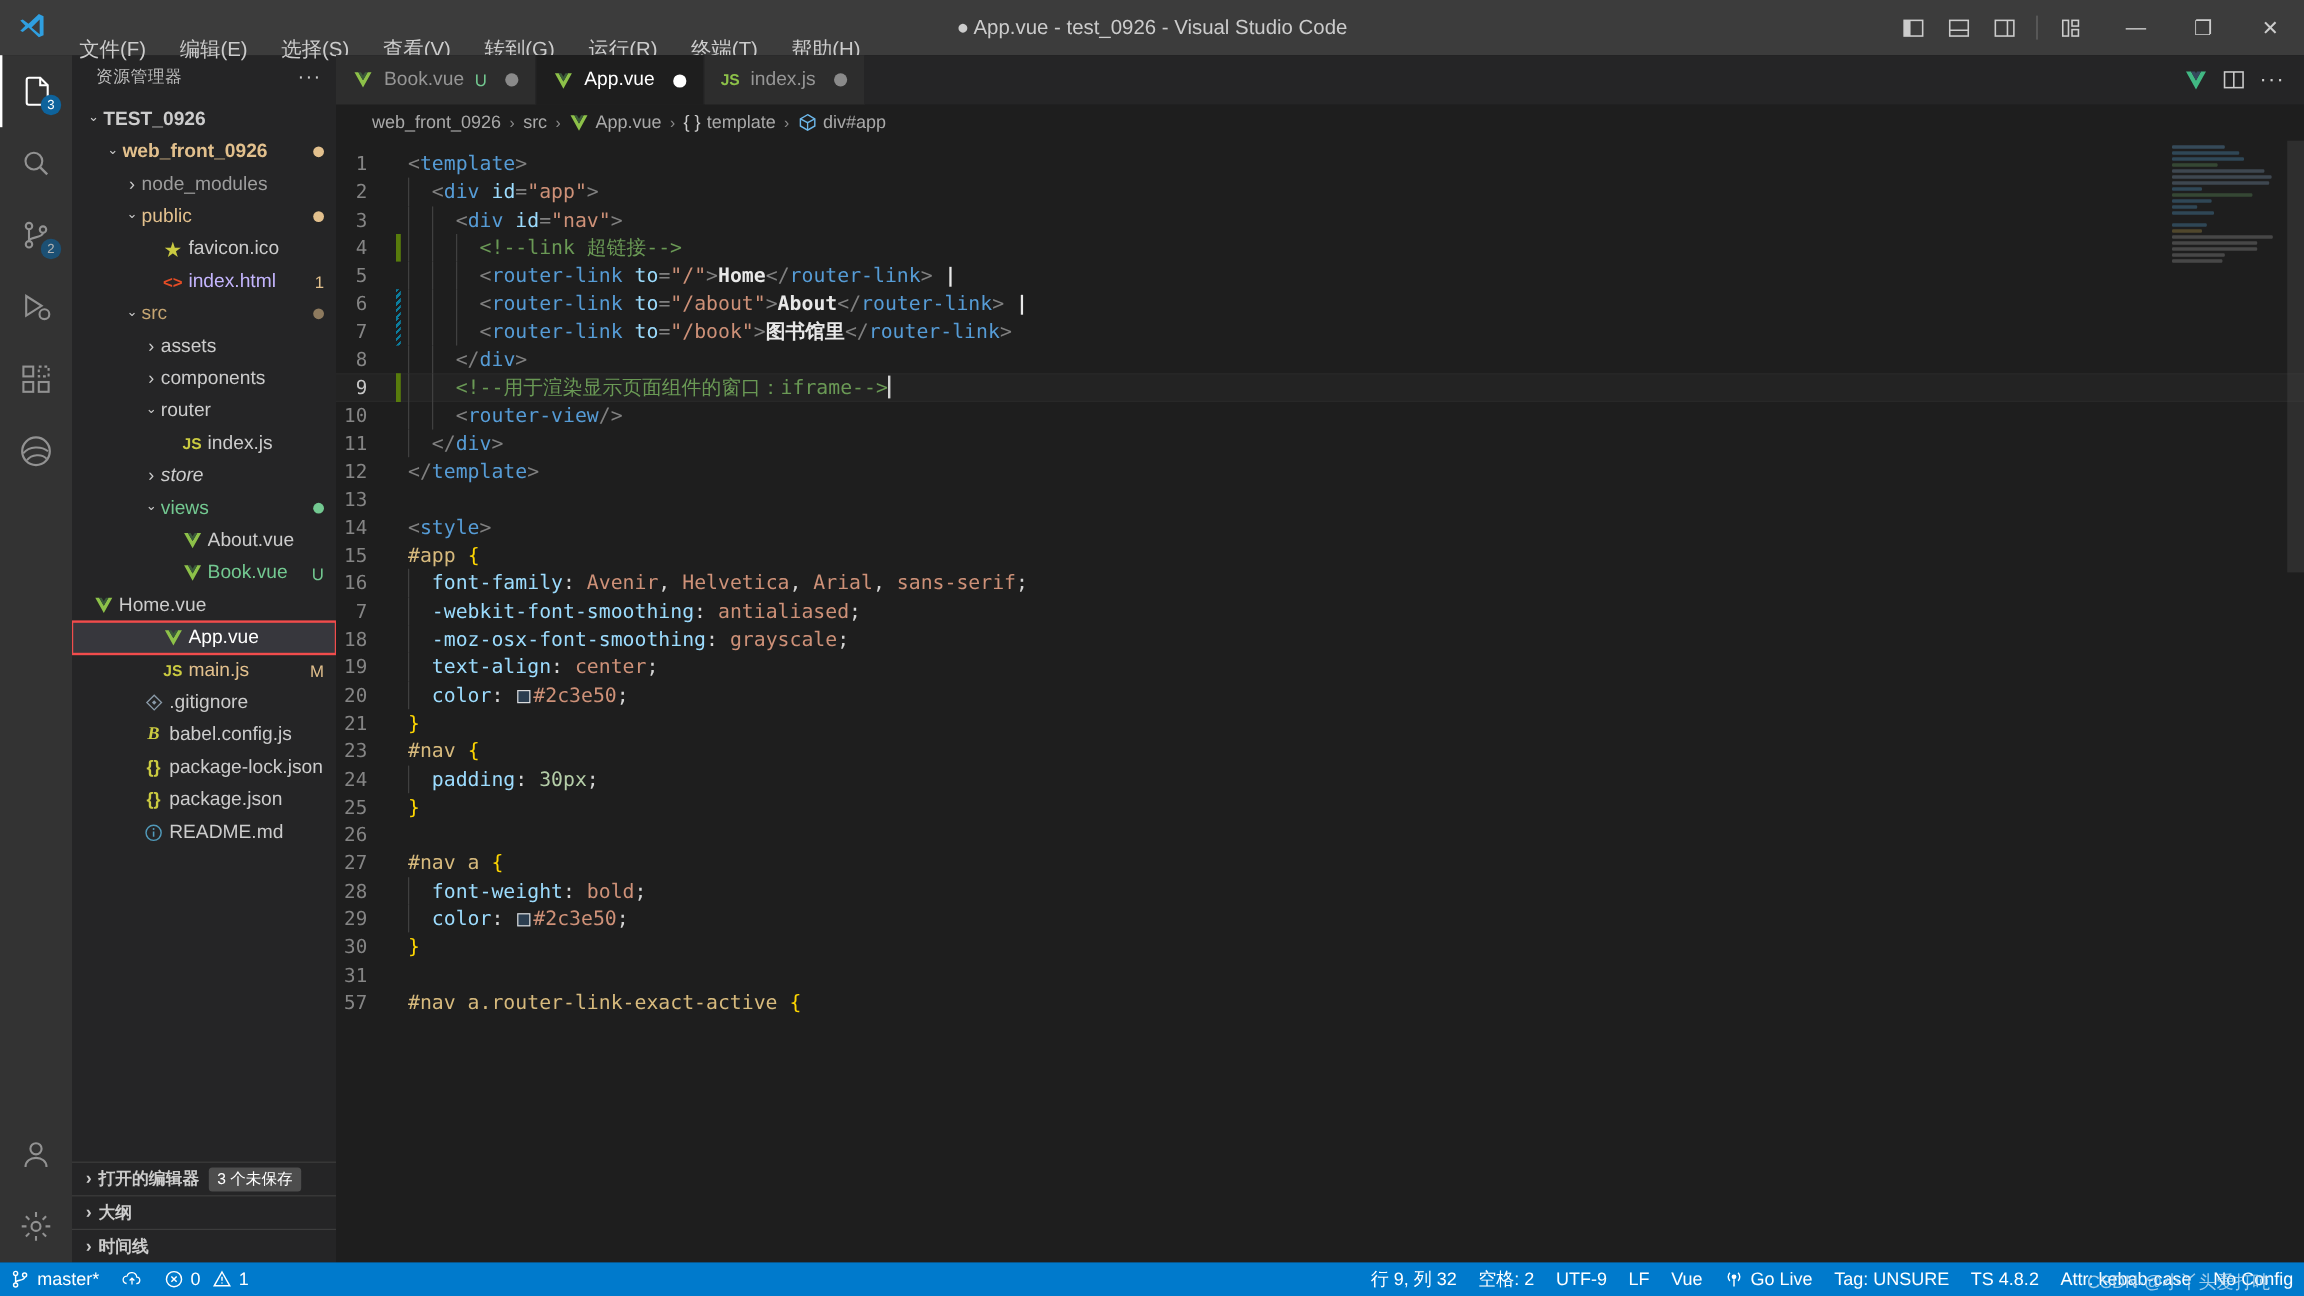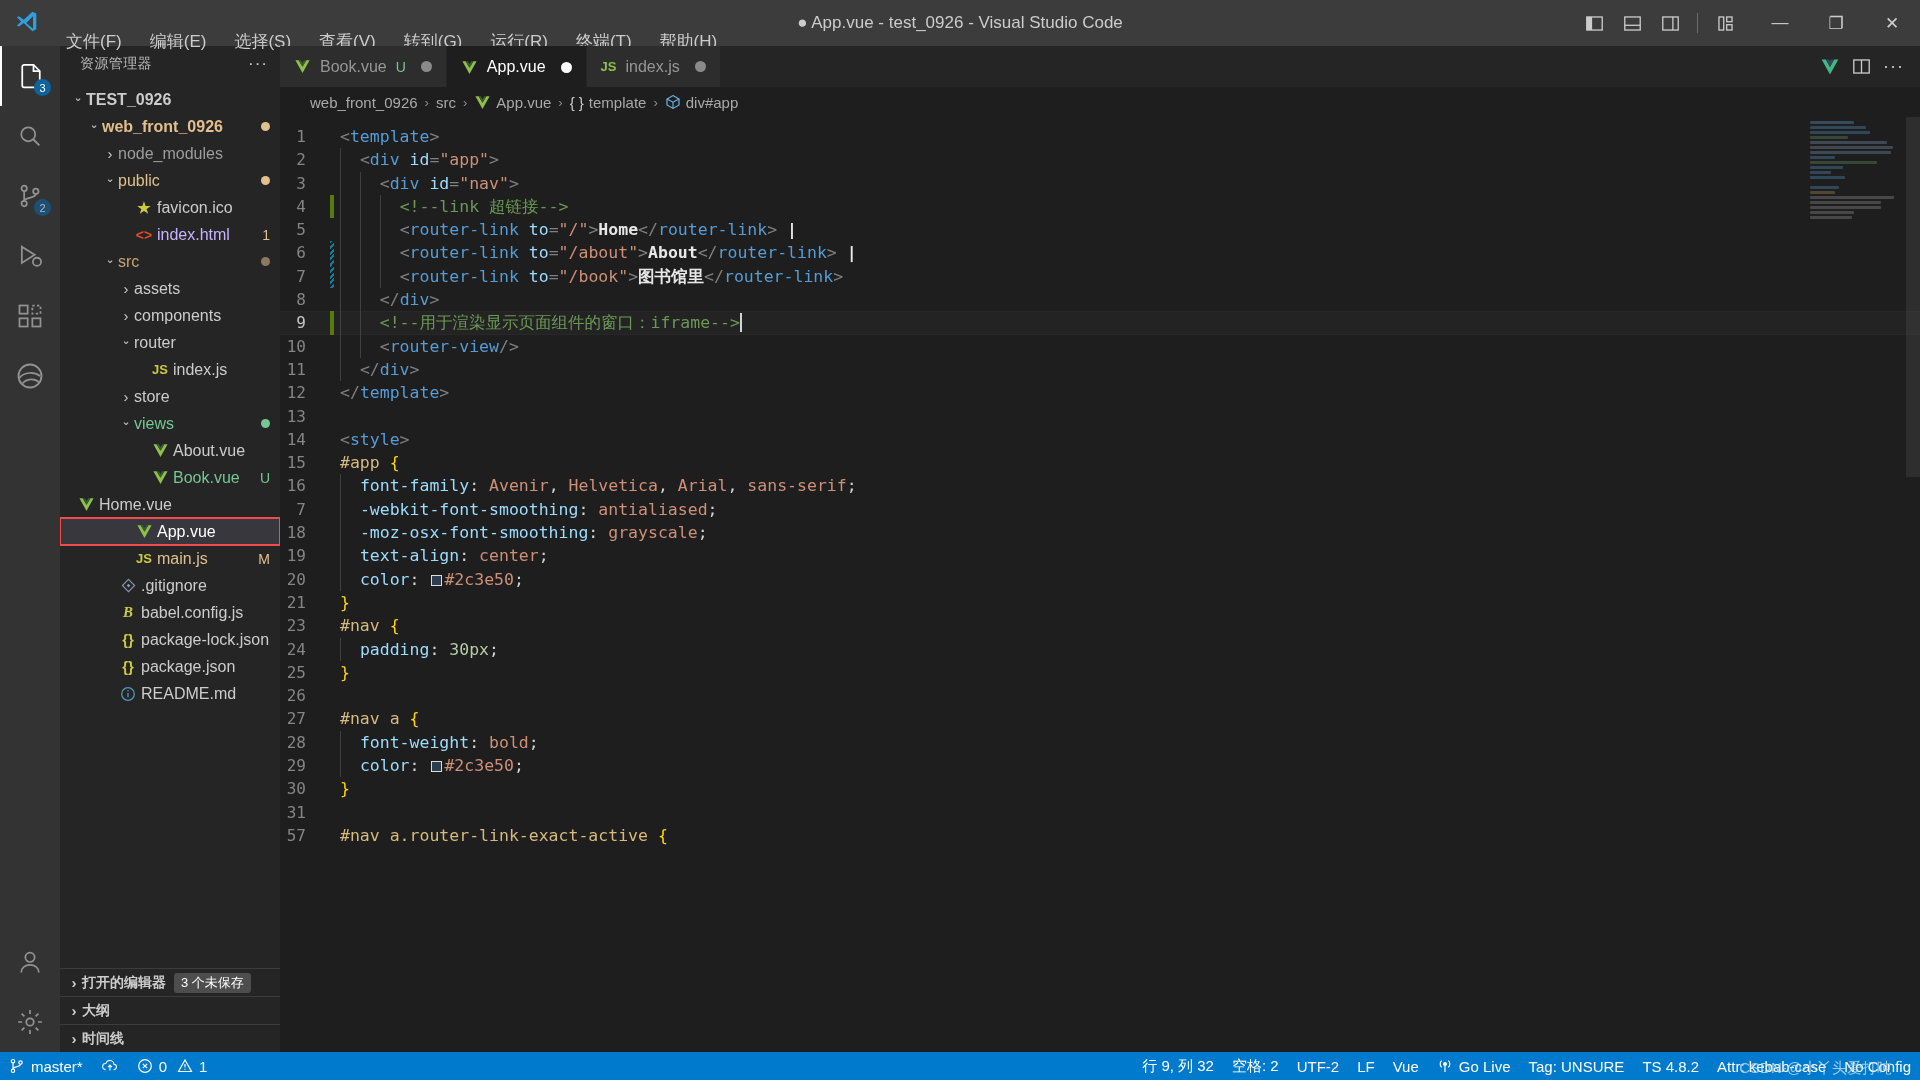--- a/index.html
+++ b/index.html
@@ -296,21 +296,21 @@
         </div>
         <div class="row" style="padding-left: 74px;">
           <span class="chev"></span>
           <span class="ficon">
             <span style="color:#cbcb41;font-size:13px;font-weight:bold;font-family:'Liberation Sans',sans-serif">JS</span>
           </span>
           <span class="lbl" style="color: rgb(204, 204, 204);">index.js</span>
         </div>
         <div class="row" style="padding-left: 58px;">
           <span class="chev" style="font-size: 15px;">›</span>
-          <span class="lbl" style="color: rgb(204, 204, 204);">store</span>
+          <span class="lbl" style="color: rgb(204, 204, 204); font-style: italic;">store</span>
         </div>
         <div class="row" style="padding-left: 58px;">
           <span class="chev" style="margin-top: -5px;">⌄</span>
           <span class="lbl" style="color: rgb(115, 201, 145);">views</span>
           <span class="dot" style="background: rgb(115, 201, 145);"></span>
         </div>
         <div class="row" style="padding-left: 74px;">
           <span class="chev"></span>
           <span class="ficon">
             <svg width="17" height="17" viewBox="0 0 24 24">
@@ -596,21 +596,21 @@
     <span>1</span>
   </div>
   <div class="st-right" id="status-right">
       <div class="st">
         <span>行 9, 列 32</span>
       </div>
       <div class="st">
         <span>空格: 2</span>
       </div>
       <div class="st">
-        <span>UTF-2</span>
+        <span>UTF-9</span>
       </div>
       <div class="st">
         <span>LF</span>
       </div>
       <div class="st">
         <span>Vue</span>
       </div>
       <div class="st">
         <span style="display: flex;">
           <svg width="16" height="16" viewBox="0 0 16 16">

